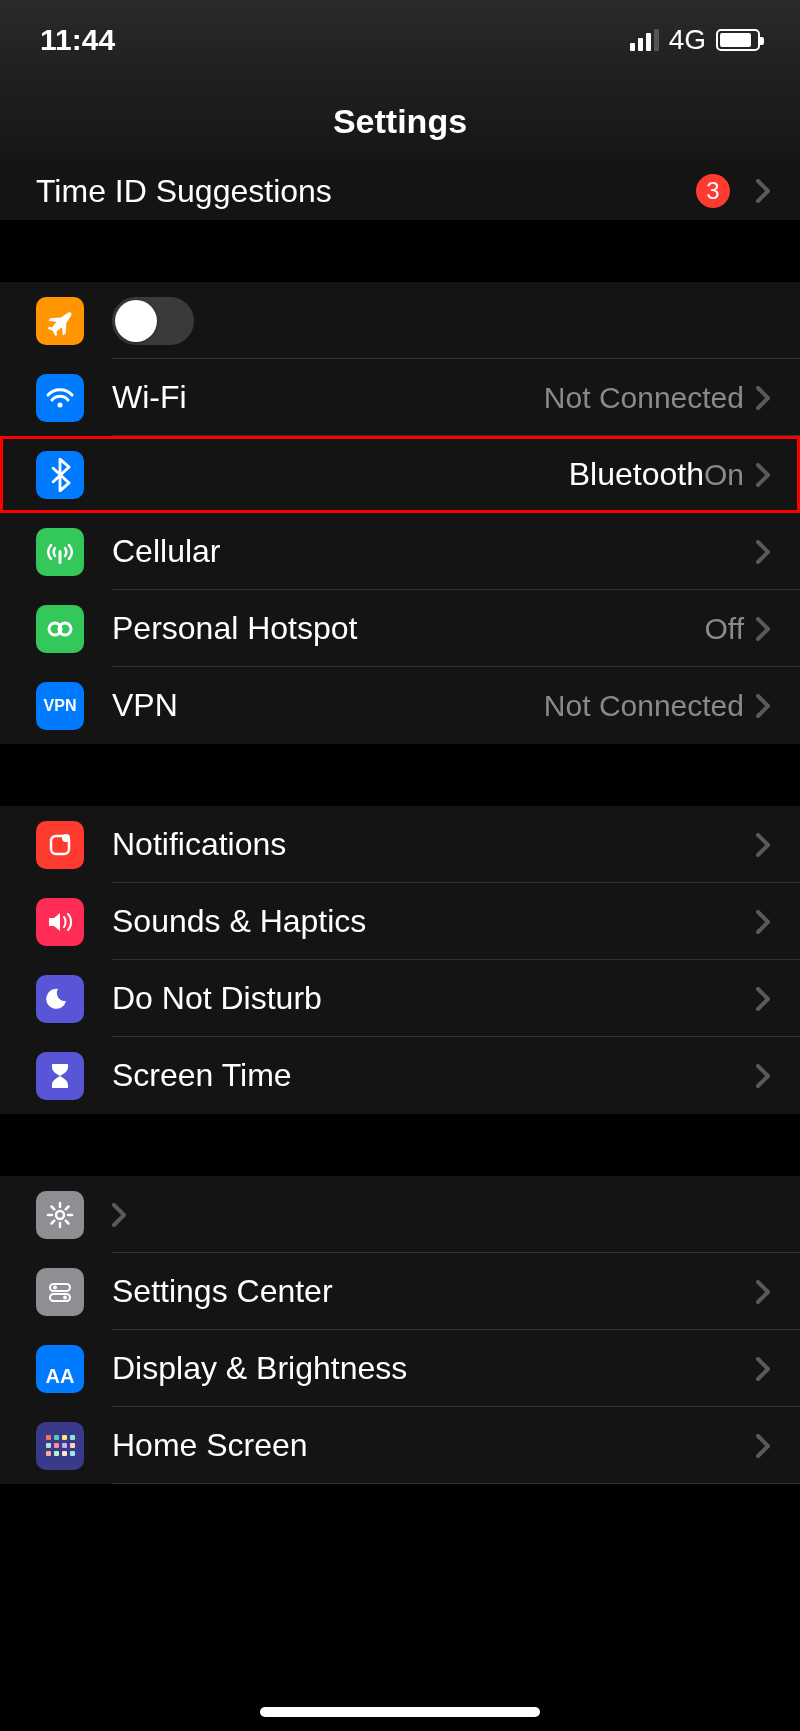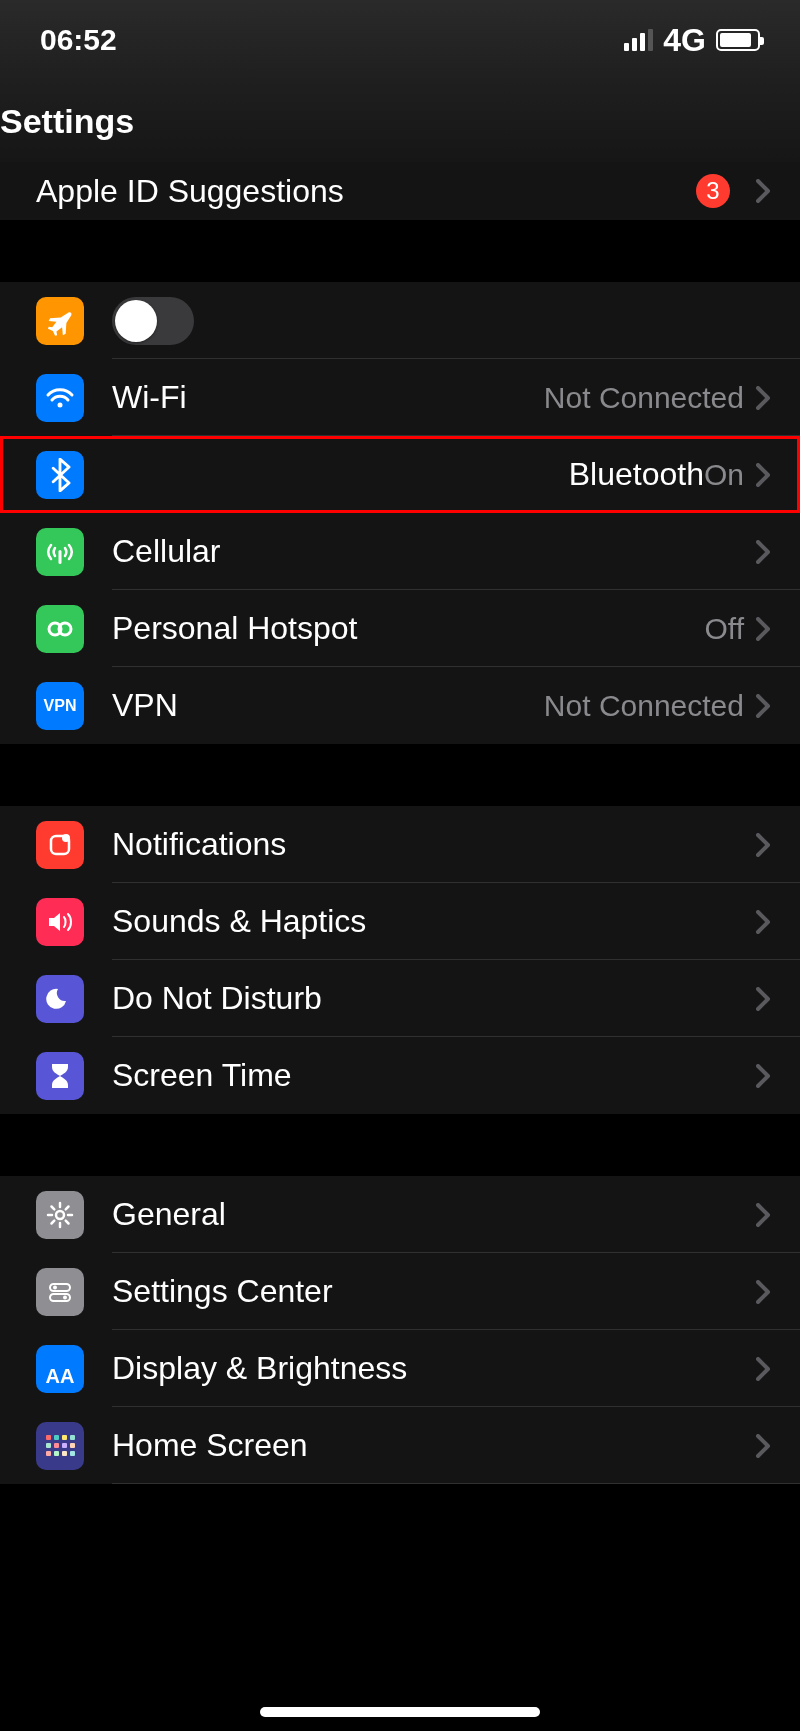--- a/index.html
+++ b/index.html
@@ -20,33 +20,33 @@
     background: linear-gradient(#2a2a2a,#1f1f1f);
   }
   .status-time { font-size: 30px; font-weight: 600; }
   .status-right { display: flex; align-items: center; gap: 10px; }
   .signal-bars { display: flex; align-items: flex-end; gap: 3px; height: 22px; }
   .signal-bars span { width: 5px; background: #fff; border-radius: 1px; }
   .signal-bars span:nth-child(1){height:8px;}
   .signal-bars span:nth-child(2){height:13px;}
   .signal-bars span:nth-child(3){height:18px;}
   .signal-bars span:nth-child(4){height:22px;background:#555;}
-  .network-label { font-size: 32px; font-weight: 700; }
+  .network-label { font-size: 28px; font-weight: 400; }
   .battery {
     width: 44px; height: 22px; border: 2px solid #fff; border-radius: 5px;
     position: relative; padding: 2px;
   }
   .battery::after {
     content:""; position:absolute; right:-6px; top:6px; width:4px; height:8px;
     background:#fff; border-radius:0 2px 2px 0;
   }
   .battery-fill { background:#fff; height:100%; width:85%; border-radius:2px; }
   .header {
     height: 82px;
-    display:flex; align-items:center; 
+    display:flex; align-items:center; justify-content:center;
     background: linear-gradient(#1f1f1f,#161616);
   }
   .header-title { font-size: 34px; font-weight: 600; }
   .list { background:#141414; }
   .row {
     display:flex; align-items:center;
     min-height: 77px;
     padding: 0 30px 0 36px;
     position: relative;
   }
@@ -95,42 +95,42 @@
   .ic-gray{background:#8e8e93;}
   .vpn-text{color:#fff;font-size:16px;font-weight:700;}
   .aa-text{color:#fff;font-size:20px;font-weight:700;margin-top:16px;}
   .grid-icon{display:grid;grid-template-columns:repeat(4,5px);grid-template-rows:repeat(3,5px);gap:3px;}
   .grid-icon span{width:5px;height:5px;border-radius:1px;}
 </style>
 </head>
 <body>
 
 <div class="status-bar">
-  <div class="status-time">06:52</div>
+  <div class="status-time">11:44</div>
   <div class="status-right">
     <div class="signal-bars">
         <span></span>
         <span></span>
         <span></span>
         <span></span>
       </div>
     <div class="network-label">4G</div>
     <div class="battery">
         <div class="battery-fill"></div>
       </div>
   </div>
 </div>
 
 <div class="header">
   <div class="header-title">Settings</div>
 </div>
 
 <div class="list">
   <div class="row first-sep" style="min-height:58px;">
-    <div class="row-label">Apple ID Suggestions</div>
+    <div class="row-label">Time ID Suggestions</div>
     <div class="badge">3</div>
     <div class="chevron">
       <svg viewBox="0 0 14 24" width="14" height="24">
           <path d="M2 2 L12 12 L2 22" stroke="#5a5a5e" stroke-width="4" fill="none" stroke-linecap="round" stroke-linejoin="round"></path>
         </svg>
     </div>
   </div>
 </div>
 
 <div class="gap"></div>
@@ -311,21 +311,20 @@
             <line x1="15" y1="23" x2="15" y2="27"></line>
             <line x1="3" y1="15" x2="7" y2="15"></line>
             <line x1="23" y1="15" x2="27" y2="15"></line>
             <line x1="6.5" y1="6.5" x2="9.3" y2="9.3"></line>
             <line x1="20.7" y1="20.7" x2="23.5" y2="23.5"></line>
             <line x1="6.5" y1="23.5" x2="9.3" y2="20.7"></line>
             <line x1="20.7" y1="9.3" x2="23.5" y2="6.5"></line>
           </g>
         </svg>
     </div>
-    <div class="row-label">General</div>
     <div class="chevron">
         <svg viewBox="0 0 14 24" width="14" height="24">
           <path d="M2 2 L12 12 L2 22" stroke="#5a5a5e" stroke-width="4" fill="none" stroke-linecap="round" stroke-linejoin="round"></path>
         </svg>
       </div>
     <div class="sep"></div>
   </div>
   <div class="row">
     <div class="icon-box ic-gray">
       <svg width="30" height="30" viewBox="0 0 30 30">

